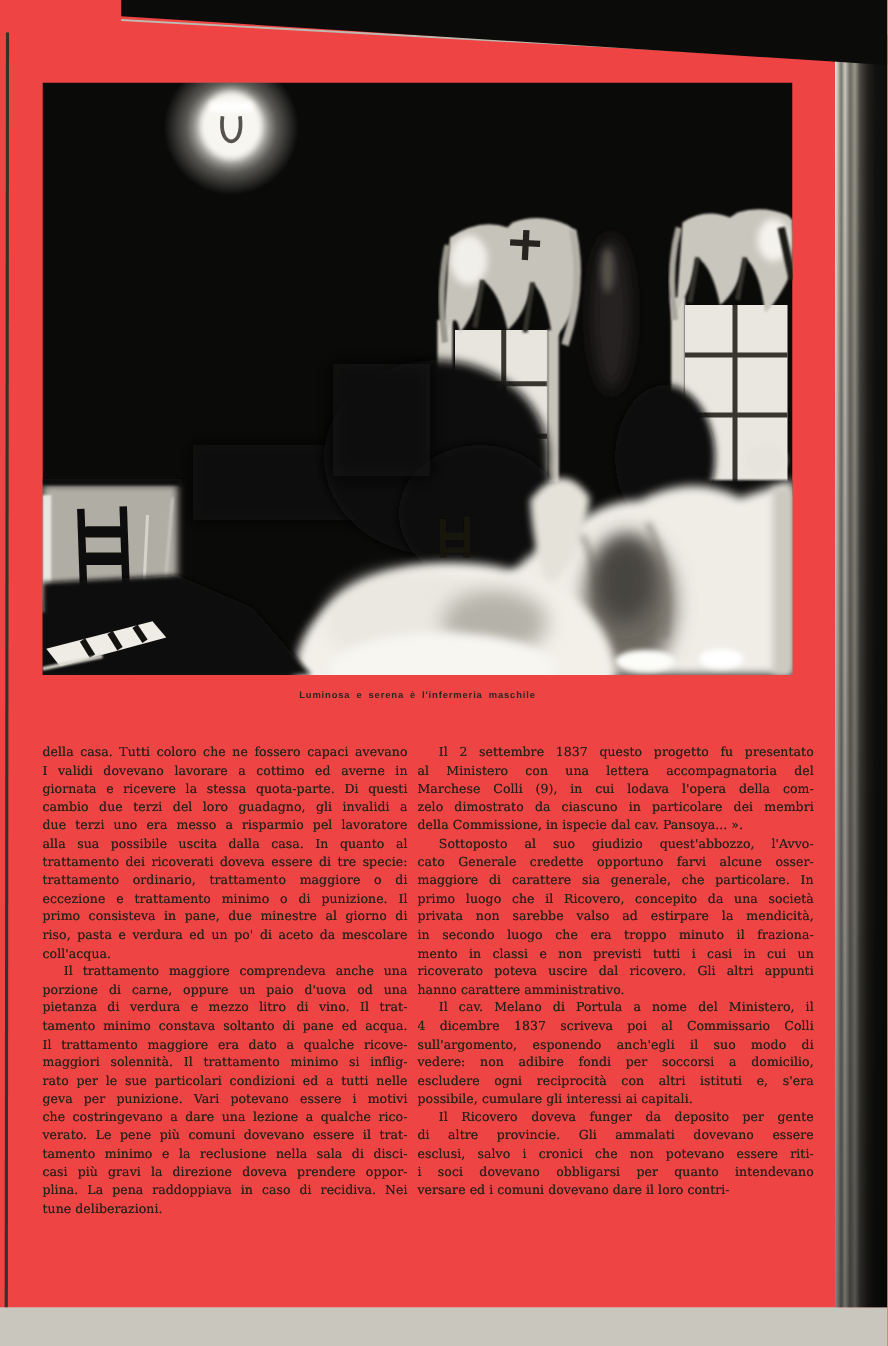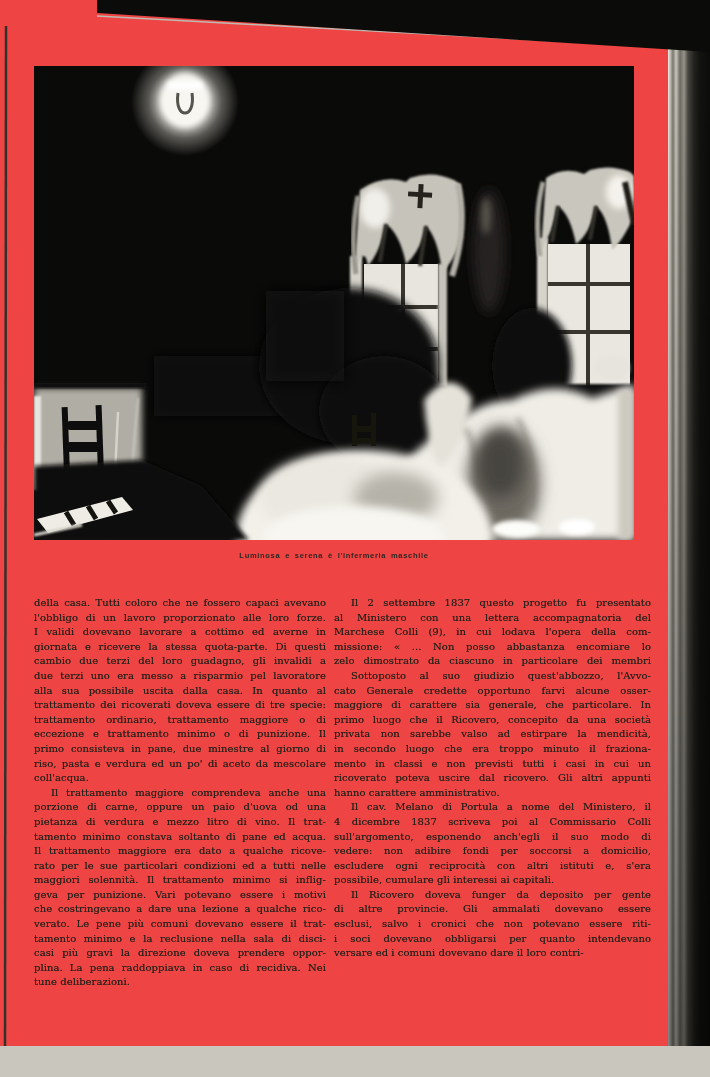--- a/index.html
+++ b/index.html
@@ -187,57 +187,56 @@
         <path d="M0,469 L48,459" stroke="#d8d5cc" stroke-width="3" filter="url(#b1)"></path>
       </g>
     </svg>
   </div>
 
   <div class="caption">Luminosa e serena è l'infermeria maschile</div>
 
   <div class="col col-left">
       <div class="para">
         <div class="line">della casa. Tutti coloro che ne fossero capaci avevano</div>
-        <div class="line">l'obbligo di un lavoro proporzionato alle loro forze.</div>
         <div class="line">I validi dovevano lavorare a cottimo ed averne in</div>
         <div class="line">giornata e ricevere la stessa quota-parte. Di questi</div>
         <div class="line">cambio due terzi del loro guadagno, gli invalidi a</div>
         <div class="line">due terzi uno era messo a risparmio pel lavoratore</div>
         <div class="line">alla sua possibile uscita dalla casa. In quanto al</div>
         <div class="line">trattamento dei ricoverati doveva essere di tre specie:</div>
         <div class="line">trattamento ordinario, trattamento maggiore o di</div>
         <div class="line">eccezione e trattamento minimo o di punizione. Il</div>
         <div class="line">primo consisteva in pane, due minestre al giorno di</div>
         <div class="line">riso, pasta e verdura ed un po' di aceto da mescolare</div>
         <div class="line lastline">coll'acqua.</div>
       </div>
       <div class="para">
         <div class="line indent">Il trattamento maggiore comprendeva anche una</div>
         <div class="line">porzione di carne, oppure un paio d'uova od una</div>
         <div class="line">pietanza di verdura e mezzo litro di vino. Il trat-</div>
         <div class="line">tamento minimo constava soltanto di pane ed acqua.</div>
         <div class="line">Il trattamento maggiore era dato a qualche ricove-</div>
+        <div class="line">maggiori solennità. Il trattamento minimo si inflig-</div>
         <div class="line">rato per le sue particolari condizioni ed a tutti nelle</div>
-        <div class="line">maggiori solennità. Il trattamento minimo si inflig-</div>
         <div class="line">geva per punizione. Vari potevano essere i motivi</div>
         <div class="line">che costringevano a dare una lezione a qualche rico-</div>
         <div class="line">verato. Le pene più comuni dovevano essere il trat-</div>
         <div class="line">tamento minimo e la reclusione nella sala di disci-</div>
         <div class="line">casi più gravi la direzione doveva prendere oppor-</div>
         <div class="line">plina. La pena raddoppiava in caso di recidiva. Nei</div>
         <div class="line lastline">tune deliberazioni.</div>
       </div>
     </div>
   <div class="col col-right">
       <div class="para">
         <div class="line indent">Il 2 settembre 1837 questo progetto fu presentato</div>
         <div class="line">al Ministero con una lettera accompagnatoria del</div>
         <div class="line">Marchese Colli (9), in cui lodava l'opera della com-</div>
-        <div class="line">missione: « ... Non posso abbastanza encomiare lo</div>
         <div class="line">zelo dimostrato da ciascuno in particolare dei membri</div>
+        <div class="line lastline">della Commissione, in ispecie dal cav. Pansoya... ».</div>
       </div>
       <div class="para">
         <div class="line indent">Sottoposto al suo giudizio quest'abbozzo, l'Avvo-</div>
         <div class="line">cato Generale credette opportuno farvi alcune osser-</div>
         <div class="line">maggiore di carattere sia generale, che particolare. In</div>
         <div class="line">primo luogo che il Ricovero, concepito da una società</div>
         <div class="line">privata non sarebbe valso ad estirpare la mendicità,</div>
         <div class="line">in secondo luogo che era troppo minuto il fraziona-</div>
         <div class="line">mento in classi e non previsti tutti i casi in cui un</div>
         <div class="line">ricoverato poteva uscire dal ricovero. Gli altri appunti</div>

